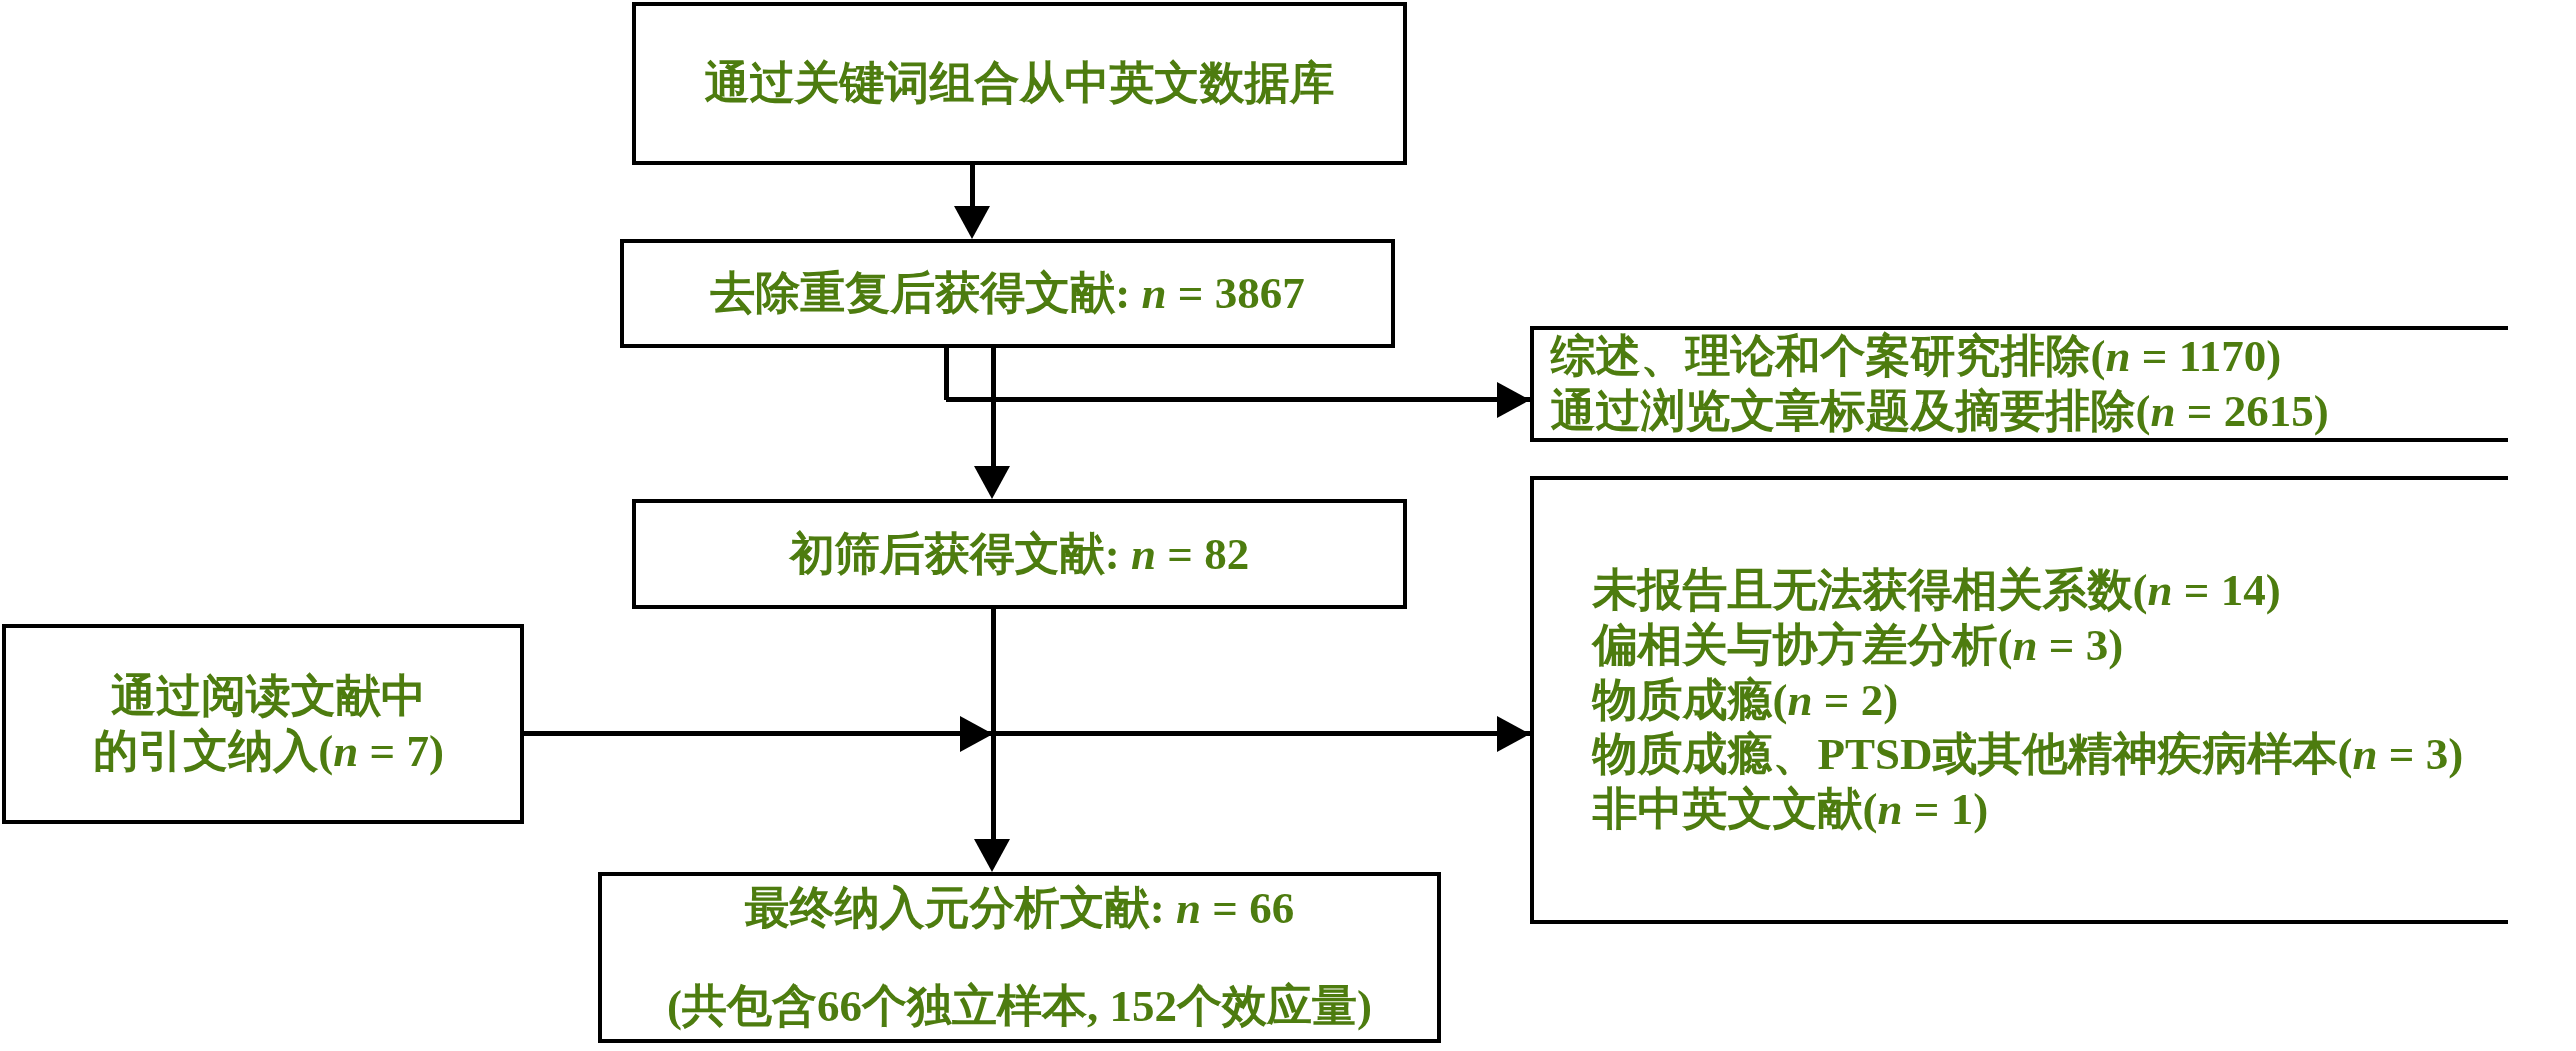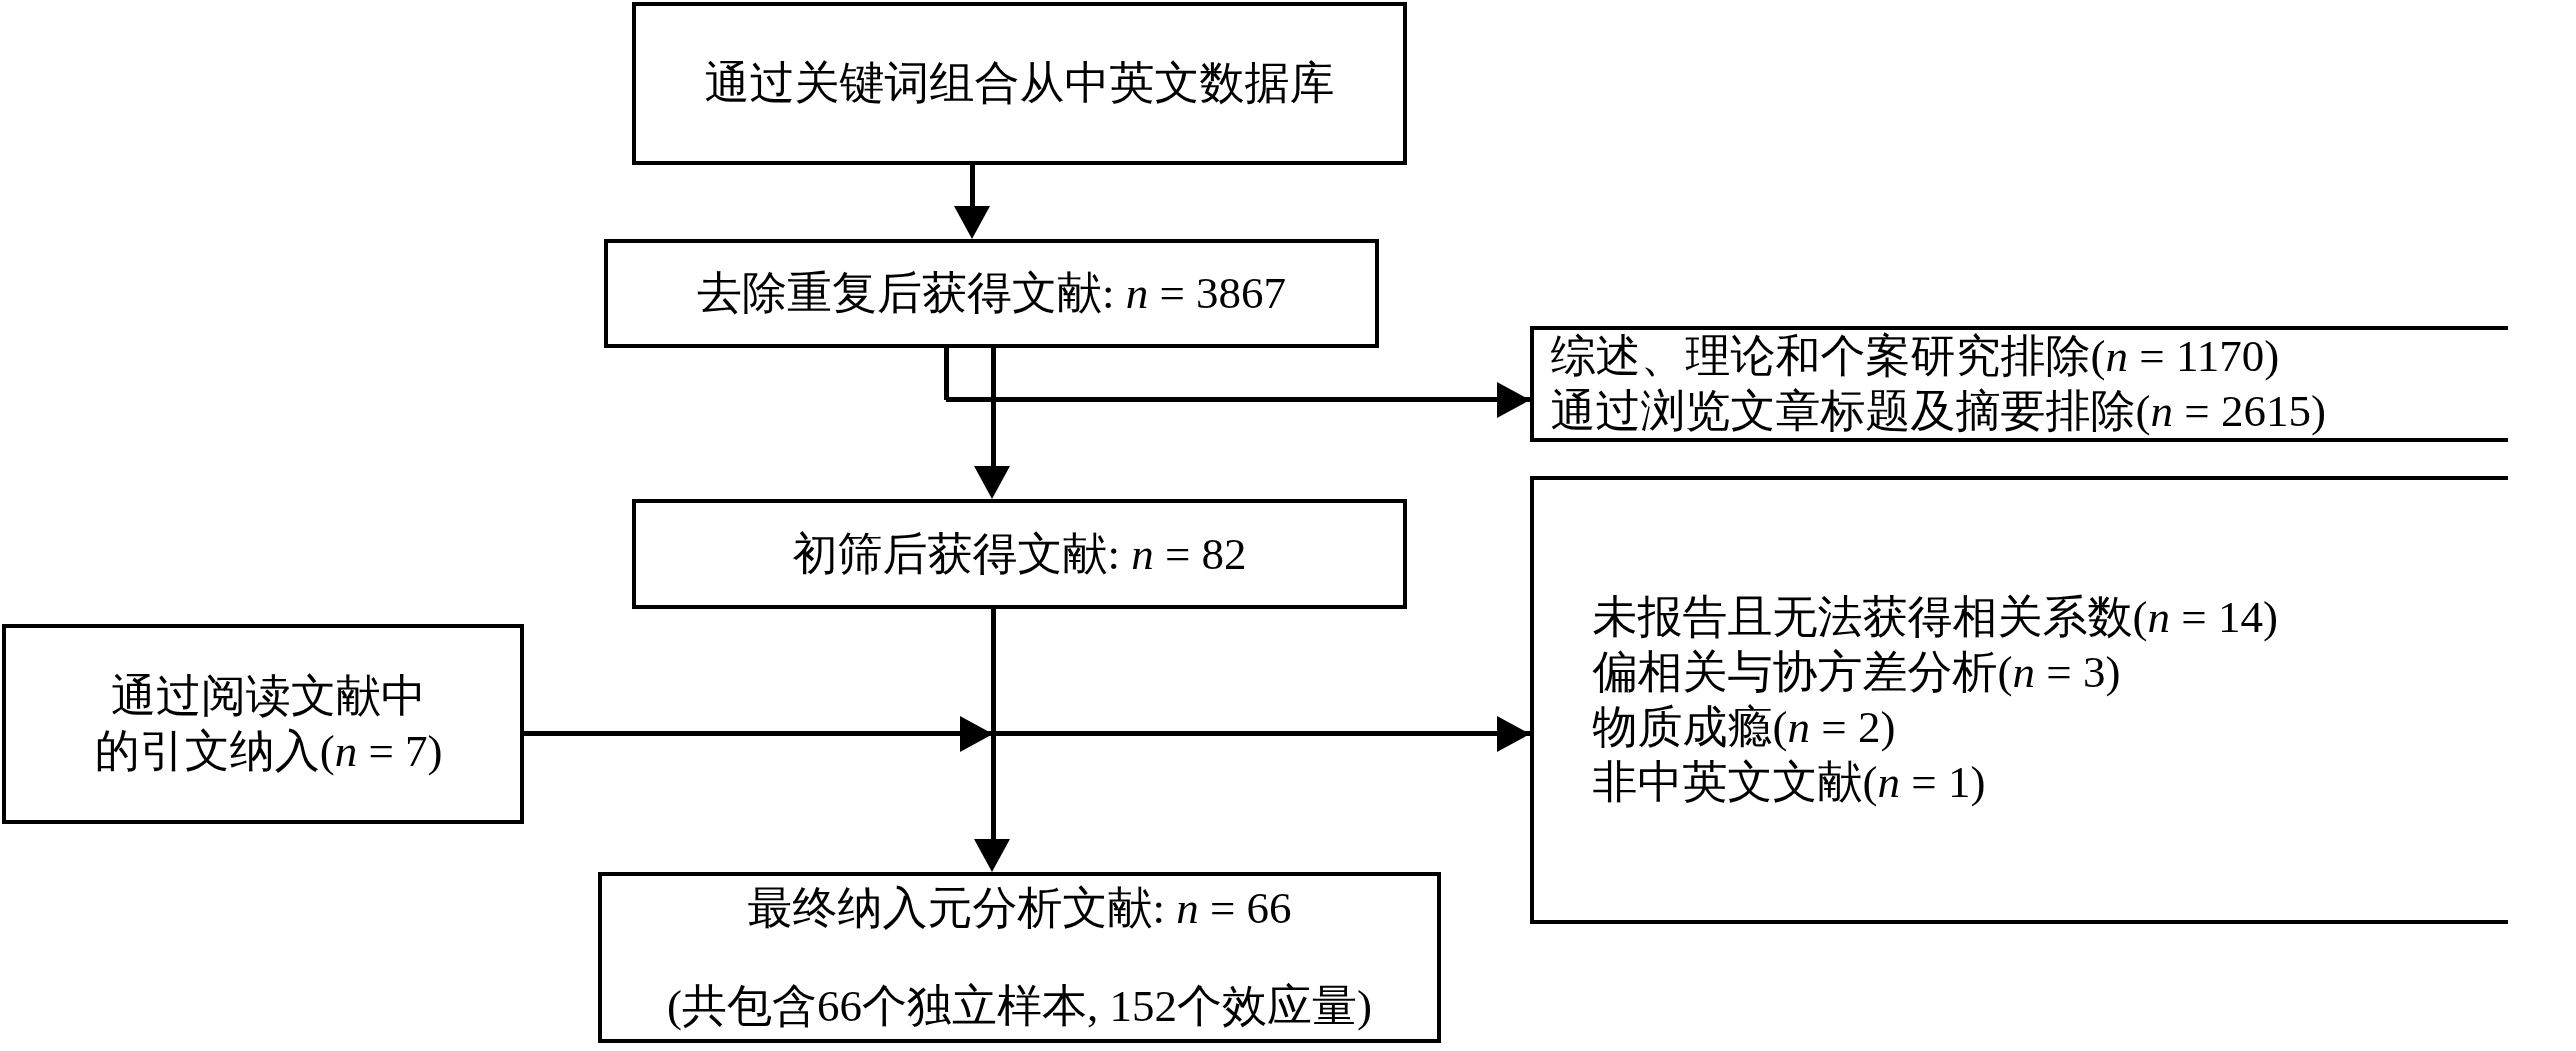--- a/index.html
+++ b/index.html
@@ -6,22 +6,23 @@
     margin: 0;
     padding: 0;
     background: #ffffff;
   }
   #canvas {
     position: relative;
     width: 2508px;
     height: 1052px;
     background: #ffffff;
     font-family: "Liberation Serif", "DejaVu Serif", serif;
-    color: #000000;
+    color: #4d7c0f;
     overflow: hidden;
+    font-weight: bold;
   }
   .box {
     position: absolute;
     box-sizing: border-box;
     border: 4.1px solid #000000;
     background: #ffffff;
     display: flex;
     flex-direction: column;
     justify-content: center;
     z-index: 3;
@@ -64,21 +65,21 @@
     width: 0;
     height: 0;
     border-top: 18px solid transparent;
     border-bottom: 18px solid transparent;
     border-left: 33px solid #000000;
     z-index: 2;
   }
 
   
   #box-search      { left: 632px;  top: 1.6px;    width: 775px;  height: 163px; }
-  #box-dedup       { left: 604px;  top: 239px;  width: 775px;  height: 109px; justify-content: center; }
+  #box-dedup       { left: 620px;  top: 239px;  width: 775px;  height: 109px; justify-content: center; }
   #box-screen      { left: 632px;  top: 499px;  width: 775px;  height: 110px; }
   #box-citation    { left: 1.6px;    top: 624px;  width: 522px;  height: 200px; padding-left: 12px; }
   #box-final       { left: 598px;  top: 872px; width: 843px; height: 171px; gap: 43px; }
   #box-excl-1      { left: 1530px; top: 326px;  width: 1039px; height: 116px; }
   #box-excl-2      { left: 1530px; top: 476px;  width: 1046px; height: 448px; padding-left: 42px; }
 
   #spine-a         { left: 970px; top: 165px;  height: 43px; }
   #arrow-a         { left: 954px; top: 206px; }
   #spine-b         { left: 991px; top: 348px;  height: 120px; }
   #arrow-b         { left: 974px; top: 466px; }
@@ -132,20 +133,21 @@
   <div class="arrow-right" id="arrow-join"></div>
   <div class="arrow-right" id="arrow-excl-2"></div>
 
   <div class="vline" id="spine-c"></div>
   <div class="arrow-down" id="arrow-c"></div>
 
   <div class="box left-align" id="box-excl-2">
     <div class="line"><span>未报告且无法获得相关系数(</span><span class="ital">n</span><span> = 14)</span></div>
     <div class="line"><span>偏相关与协方差分析(</span><span class="ital">n</span><span> = 3)</span></div>
     <div class="line"><span>物质成瘾(</span><span class="ital">n</span><span> = 2)</span></div>
+    <div class="line"><span>物质成瘾、PTSD或其他精神疾病样本(</span><span class="ital">n</span><span> = 3)</span></div>
     <div class="line"><span>非中英文文献(</span><span class="ital">n</span><span> = 1)</span></div>
   </div>
 
   <div class="box center" id="box-final">
     <div class="line"><span>最终纳入元分析文献: </span><span class="ital">n</span><span> = 66</span></div>
     <div class="line">(共包含66个独立样本, 152个效应量)</div>
   </div>
 
 </div>
 

